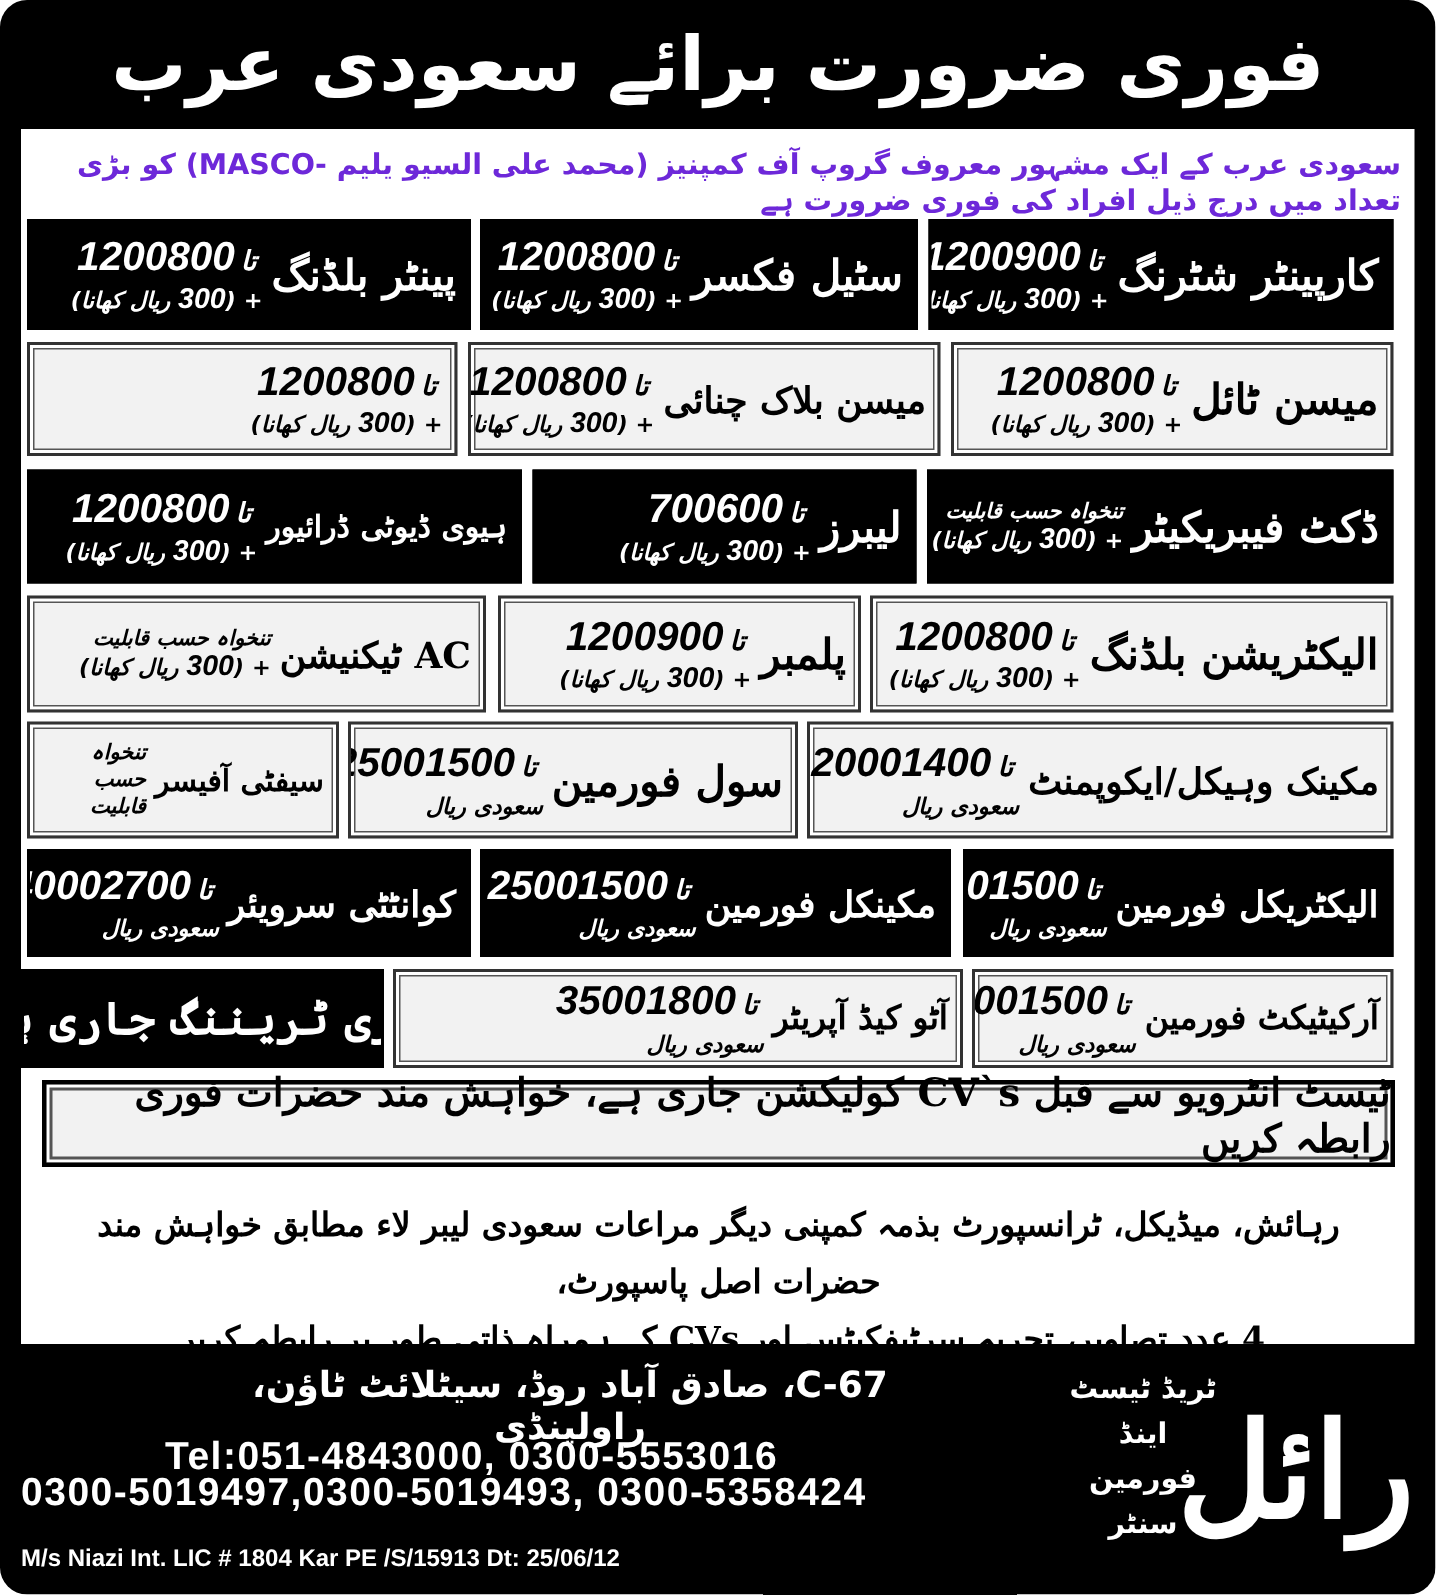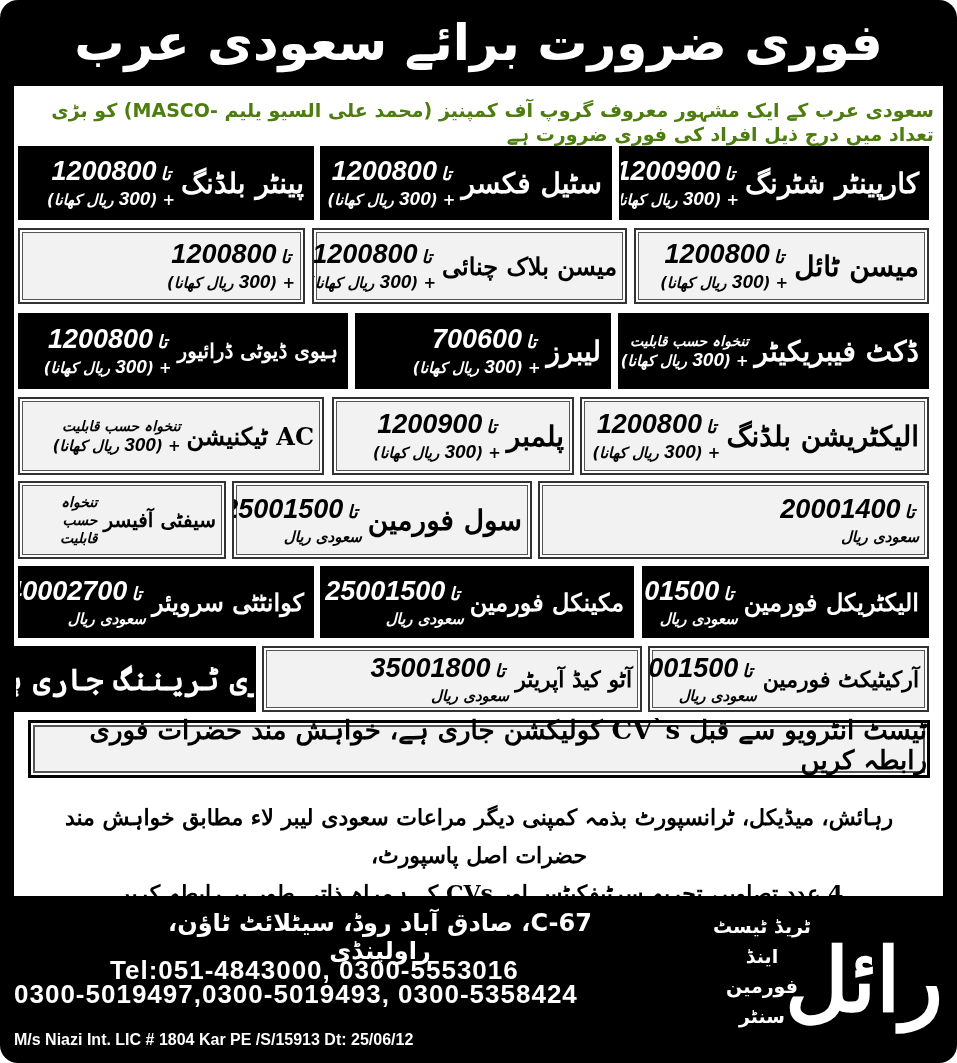--- a/index.html
+++ b/index.html
@@ -1,21 +1,21 @@
 <!DOCTYPE html>
 <html><head>
 <meta charset="utf-8">
 <style>
   html, body { margin: 0; padding: 0; background: #ffffff; }
   body { width: 957px; height: 1063px; position: relative; overflow: hidden; font-family: "DejaVu Sans", sans-serif; }
   .frame { position: absolute; left: 0; top: 0; width: 957px; height: 1063px; background: #000; border-radius: 18px; }
   .inner { position: absolute; left: 14px; top: 86px; width: 929px; height: 810px; background: #fff; }
   .header { position: absolute; left: 0; top: 0; width: 957px; height: 86px; display: flex; align-items: center; justify-content: center; text-align: center; }
   .header-title { color: #fff; font-family: "DejaVu Sans", sans-serif; font-weight: bold; font-size: 50px; direction: rtl; letter-spacing: 2px; }
-  .intro { position: absolute; left: 14px; top: 98px; width: 920px; text-align: right; direction: rtl; font-size: 19px; font-weight: bold; line-height: 24px; color: #4d7c0f; padding-right: 4px; }
+  .intro { position: absolute; left: 14px; top: 98px; width: 920px; text-align: right; direction: rtl; font-size: 19px; font-weight: bold; line-height: 24px; color: #6d28d9; padding-right: 4px; }
 
   .box { position: absolute; box-sizing: border-box; display: flex; flex-direction: row-reverse; align-items: center; padding: 0 8px; gap: 6px; overflow: hidden; }
   .box.dark { background: #000; color: #fff; border: 2px solid #000; }
   .box.light { background: #f2f2f2; color: #000; border: 2px solid #333; box-shadow: inset 0 0 0 2px #fff, inset 0 0 0 3px #555; }
   .job { direction: rtl; font-weight: bold; font-size: 28px; white-space: nowrap; font-family: "DejaVu Serif", serif; }
   .sal { display: flex; flex-direction: column; align-items: flex-end; flex: 1; font-style: italic; }
   .range { font-family: "Liberation Sans", sans-serif; font-weight: bold; font-size: 27px; line-height: 30px; white-space: nowrap; direction: ltr; }
   .range .ta { font-family: "DejaVu Sans", sans-serif; font-size: 18px; margin: 0 4px; }
   .sub { direction: rtl; font-size: 15px; font-weight: bold; white-space: nowrap; line-height: 20px; }
   .sub b { font-family: "Liberation Sans", sans-serif; font-size: 19px; }
@@ -124,20 +124,21 @@
 </div>
 <div class="box light" style="left:18px;top:397px;width:306px;height:78px;">
   <div class="job" style="font-size:24px">AC ٹیکنیشن</div>
   <div class="sal">
       <div class="note">تنخواہ حسب قابلیت</div>
   <div class="sub"><span>+</span> (<b>300</b> <span>ریال کھانا</span>)</div>
     </div>
 </div>
 
 <div class="box light" style="left:538px;top:481px;width:391px;height:78px;">
+  <div class="job" style="font-size:24px">مکینک وہیکل/ایکوپمنٹ</div>
   <div class="sal">
       <div class="range"><span>2000</span><span class="ta">تا</span><span>1400</span></div>
   <div class="sub">سعودی ریال</div>
     </div>
 </div>
 <div class="box light" style="left:232px;top:481px;width:300px;height:78px;">
   <div class="job">سول فورمین</div>
   <div class="sal">
       <div class="range"><span>2500</span><span class="ta">تا</span><span>1500</span></div>
   <div class="sub">سعودی ریال</div>

